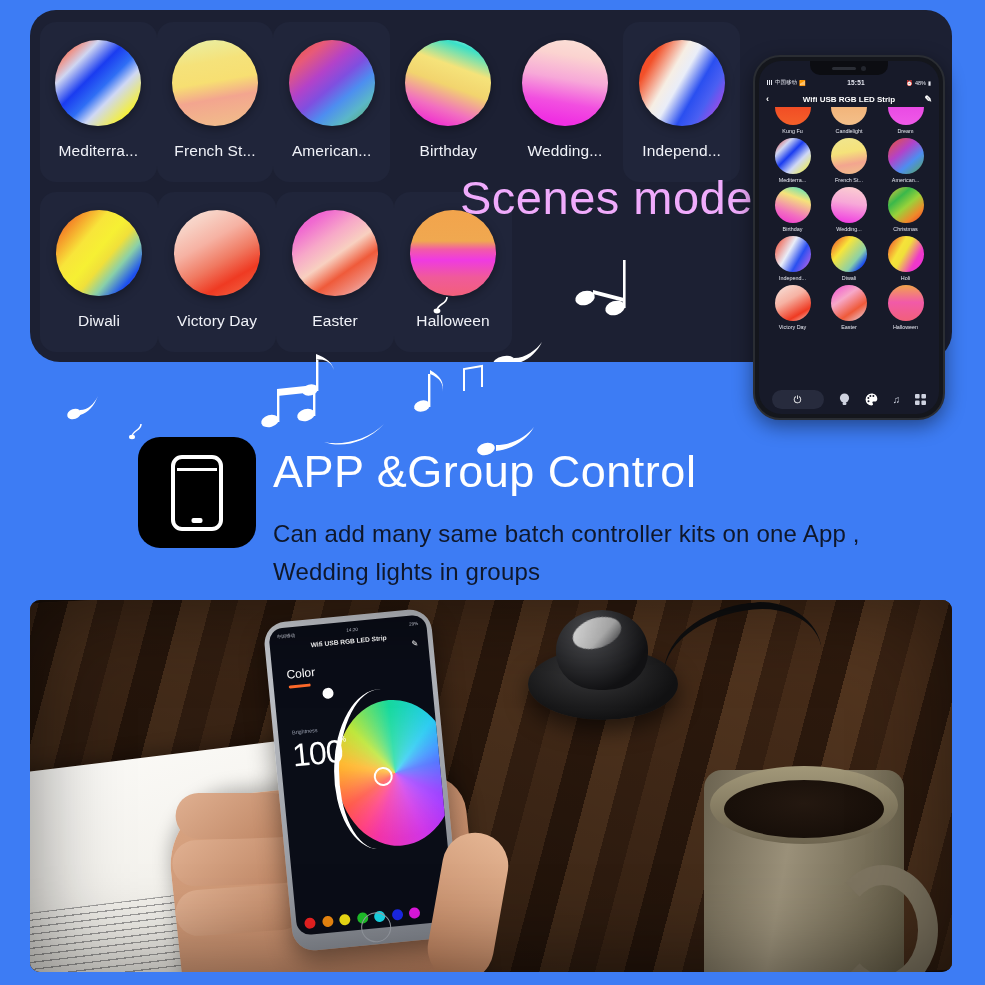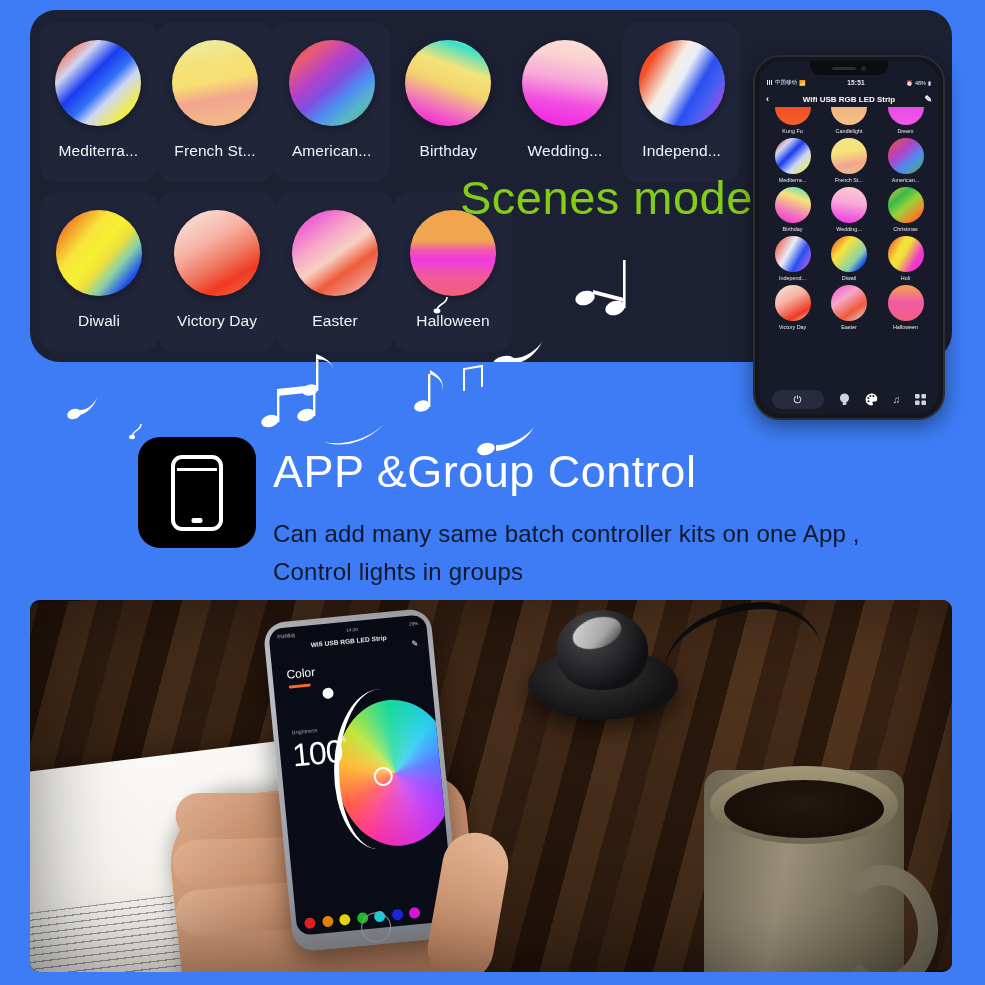--- a/index.html
+++ b/index.html
@@ -29,21 +29,21 @@
     width:86px;height:86px;border-radius:50%;
     box-shadow:0 3px 10px rgba(0,0,0,.35);
   }
   .scene-label{
     margin-top:16px;color:#f0f2f8;font-size:15.5px;letter-spacing:.1px;
     white-space:nowrap;
   }
 
   .scenes-title{
     position:absolute;left:430px;top:160px;
-    color:#84cc16;font-size:47px;font-weight:400;letter-spacing:.5px;
+    color:#f0abfc;font-size:47px;font-weight:400;letter-spacing:.5px;
     white-space:nowrap;
   }
 
   
   .note{position:absolute;color:#ffffff;line-height:1;pointer-events:none;}
 
   
   .phone{
     position:absolute;left:753px;top:55px;width:192px;height:365px;
     background:#14161c;border-radius:27px;
@@ -471,21 +471,21 @@
 
   <div class="app-icon">
     <div class="handset">
       <div class="hs-top"></div>
       <div class="hs-btn"></div>
     </div>
   </div>
   <div class="app-title">APP &amp;Group Control</div>
   <div class="app-sub">
     <div>Can add many same batch controller kits on one App ,</div>
-    <div>Control lights in groups</div>
+    <div>Wedding lights in groups</div>
   </div>
 
   <div class="photo">
     <div class="wood"></div>
     <div class="wood-shade"></div>
 
     <div class="book">
       <div class="lines"></div>
     </div>
 

